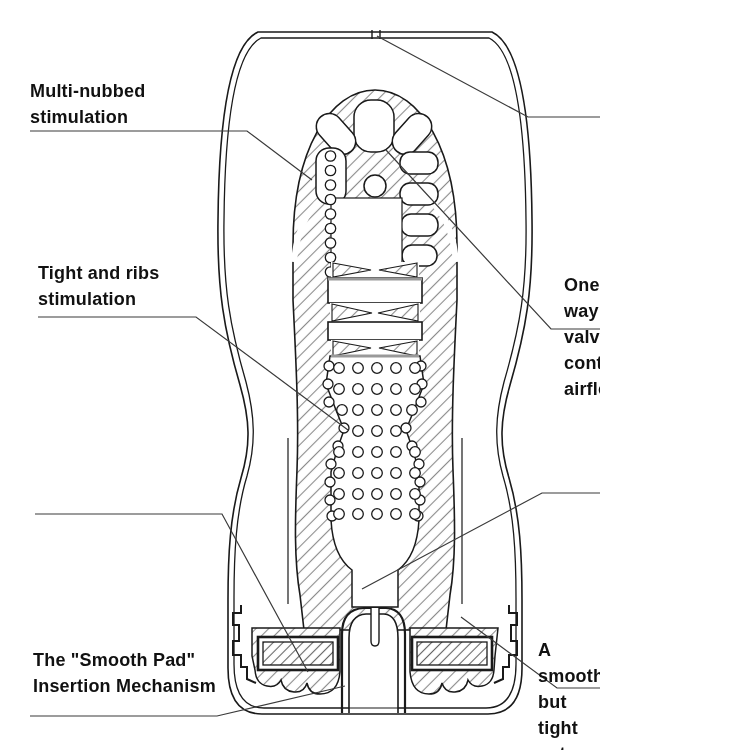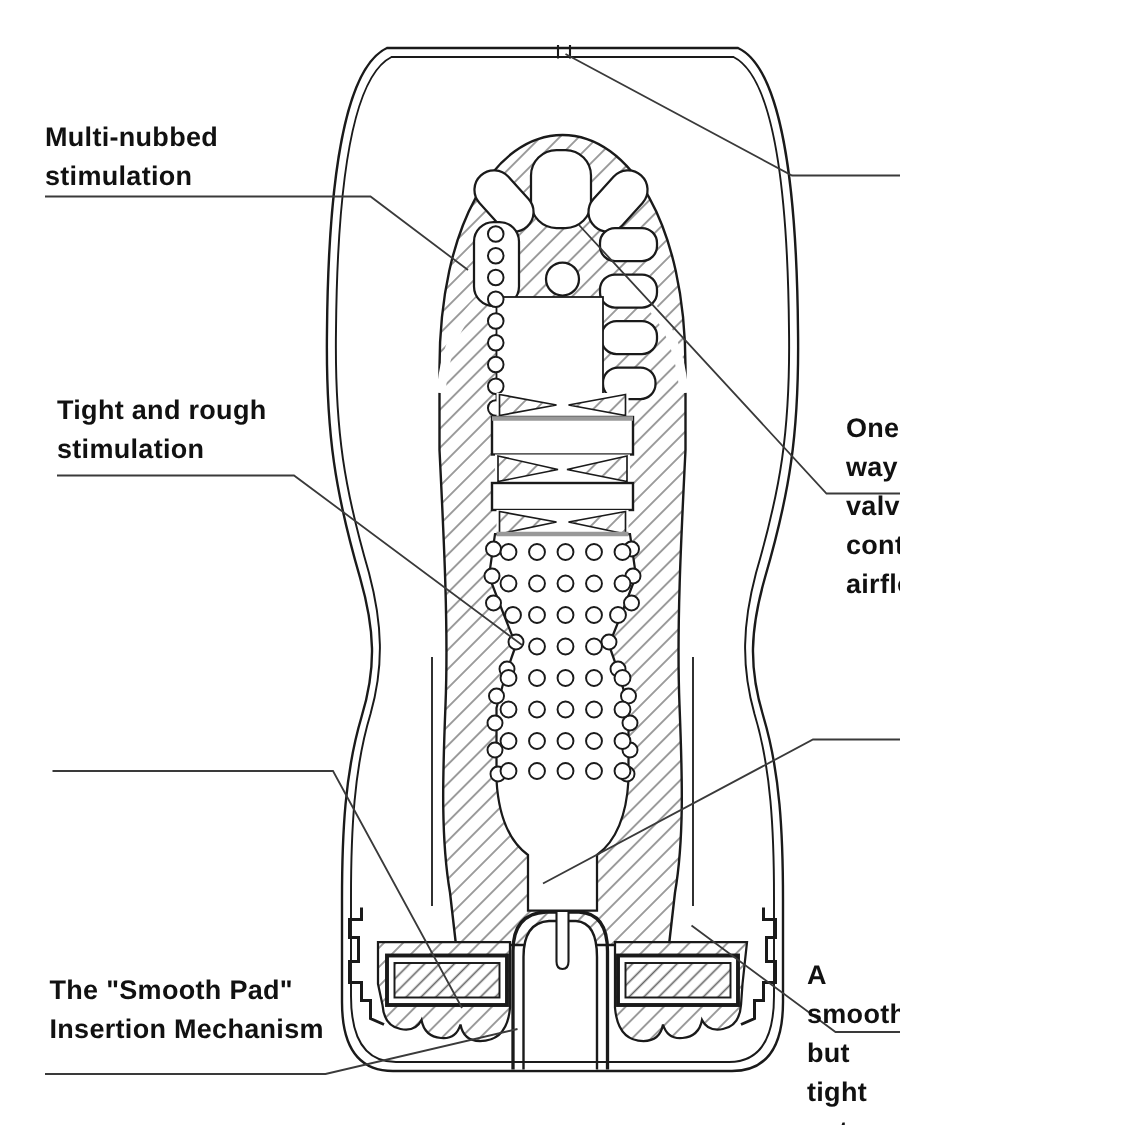--- a/index.html
+++ b/index.html
@@ -194,21 +194,21 @@
     <polyline points="704,329 551,329 386,150"></polyline>
     <polyline points="35,514 222,514 308,672"></polyline>
     <polyline points="696,493 542,493 362,589"></polyline>
     <polyline points="30,716 217,716 345,686"></polyline>
     <polyline points="684,688 557,688 461,617"></polyline>
   </g>
 </svg>
 
 <div class="label" style="left:30px;top:78px">Multi-nubbed
 stimulation</div>
-<div class="label" style="left:38px;top:260px">Tight and rough
+<div class="label" style="left:38px;top:260px">Tight and ribs
 stimulation</div>
 <div class="label" style="left:564px;top:272px">One-way valve
 controls airflow</div>
 <div class="label" style="left:33px;top:647px">The "Smooth Pad"
 Insertion Mechanism</div>
 <div class="label" style="left:538px;top:637px">A smooth,
 but tight entry</div>
 
 </div>
 

